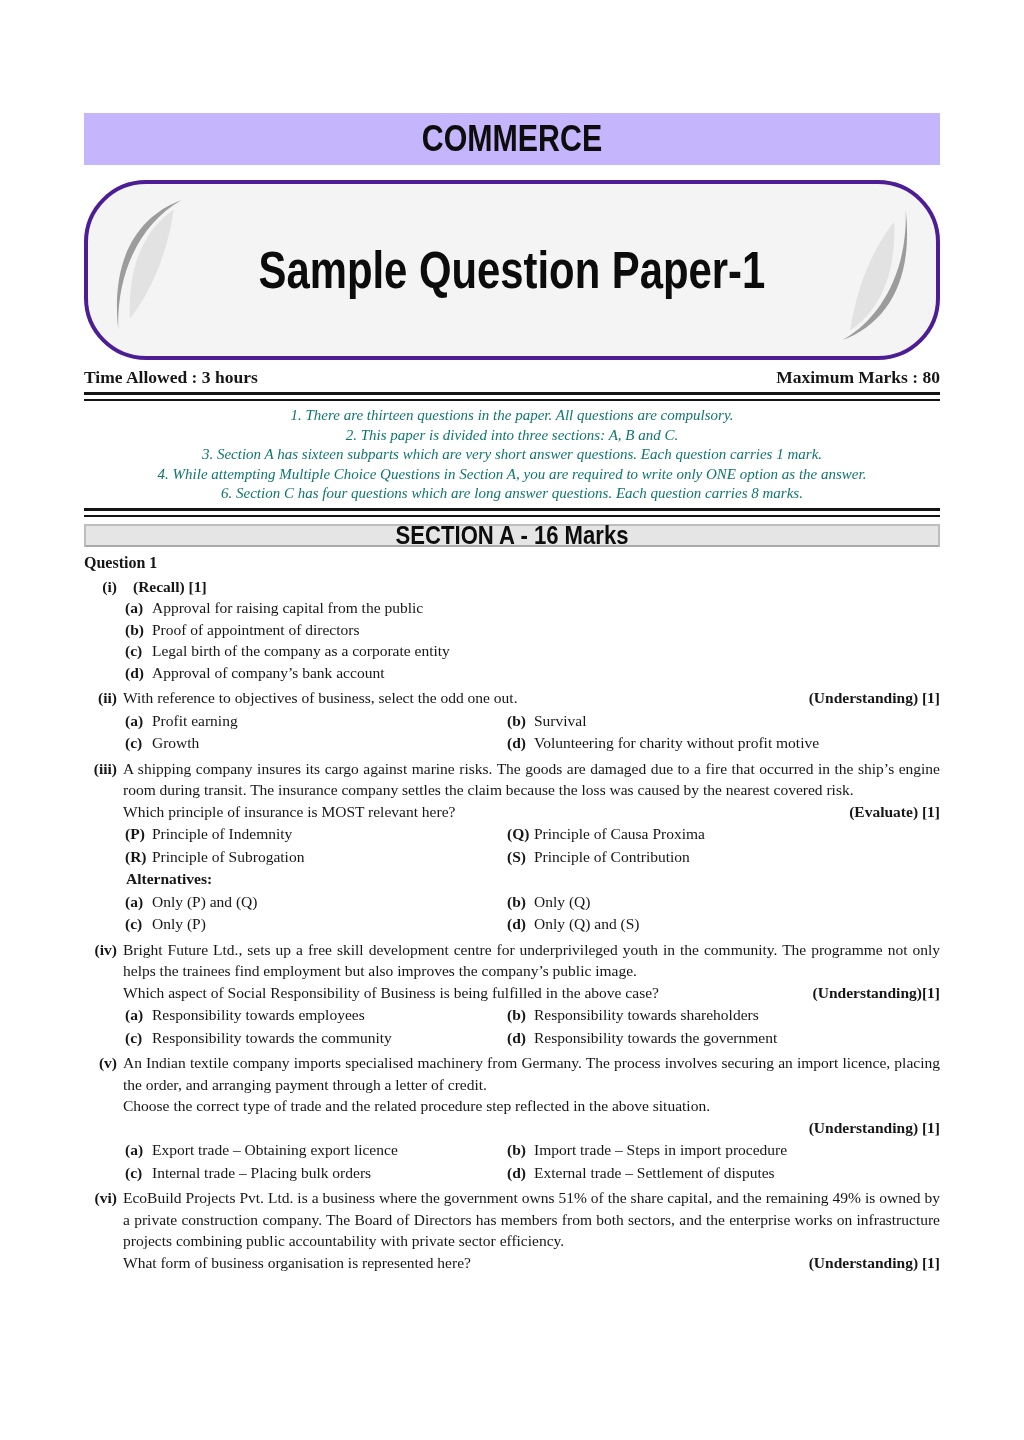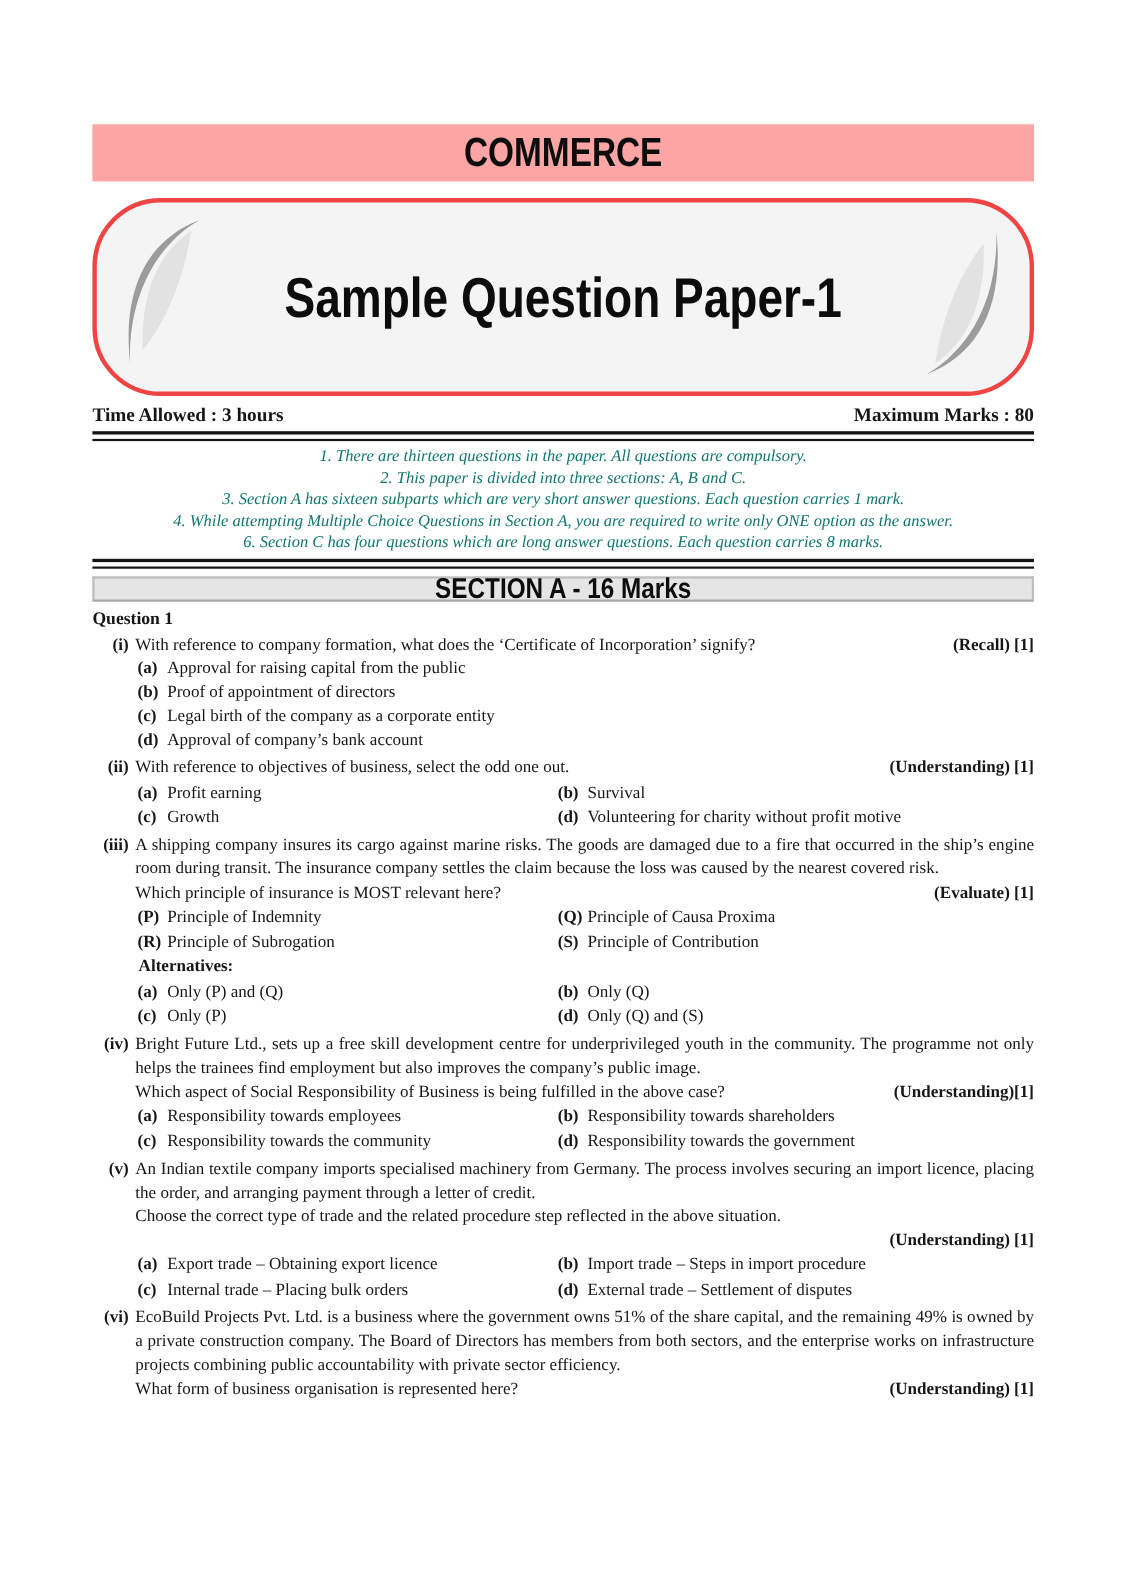--- a/index.html
+++ b/index.html
@@ -1,25 +1,25 @@
 <!DOCTYPE html>
 <html><head>
 <meta charset="utf-8">
 <style>
   * { margin:0; padding:0; box-sizing:border-box; }
   html,body { width:1024px; height:1440px; background:#ffffff; }
   body { font-family:"Liberation Serif", serif; color:#161616; overflow:hidden; }
   .page { position:relative; width:1024px; height:1440px; padding:113px 84px 0 84px; }
 
   
-  .subject-bar { background:#fca5a5; height:52px; display:flex; align-items:center; justify-content:center; }
+  .subject-bar { background:#c4b5fd; height:52px; display:flex; align-items:center; justify-content:center; }
   .cond { font-family:"Liberation Sans", sans-serif; font-weight:bold; display:inline-block; transform:scaleX(0.82); white-space:nowrap; }
   .subject-text { font-size:37px; color:#0d0d0d; }
 
-  .title-box { position:relative; margin-top:15px; height:180px; border:4px solid #ef4444; border-radius:62px;
+  .title-box { position:relative; margin-top:15px; height:180px; border:4px solid #4c1d95; border-radius:62px;
                background:#f4f4f4; display:flex; align-items:center; justify-content:center; overflow:hidden; }
   .title-text { font-size:51px; color:#0c0c0c; }
   .swoosh { position:absolute; }
   .swoosh-left { left:20px; top:14px; }
   .swoosh-right { right:20px; bottom:14px; transform:rotate(180deg); }
 
   .solved-row { display:flex; justify-content:center; margin-top:8px; }
   .solved-badge { background:#8e8e8e; color:#ffffff; padding:3px 24px; }
   .solved-badge .cond { font-size:27px; transform:scaleX(0.8); }
 
@@ -96,21 +96,20 @@
   </div>
 
   <div class="q-heading">Question 1</div>
 
   <div class="body-txt">
 
     <div class="qpart">
       <div class="pnum">(i)</div>
       <div class="pbody">
         <div class="qline">
-          <span class="qtext">With reference to company formation, what does the ‘Certificate of Incorporation’ signify?</span>
           <span class="marker">(Recall) [1]</span>
         </div>
         <div class="opt">
           <span class="opt-label">(a)</span>
           <span class="opt-text">Approval for raising capital from the public</span>
         </div>
         <div class="opt">
           <span class="opt-label">(b)</span>
           <span class="opt-text">Proof of appointment of directors</span>
         </div>

